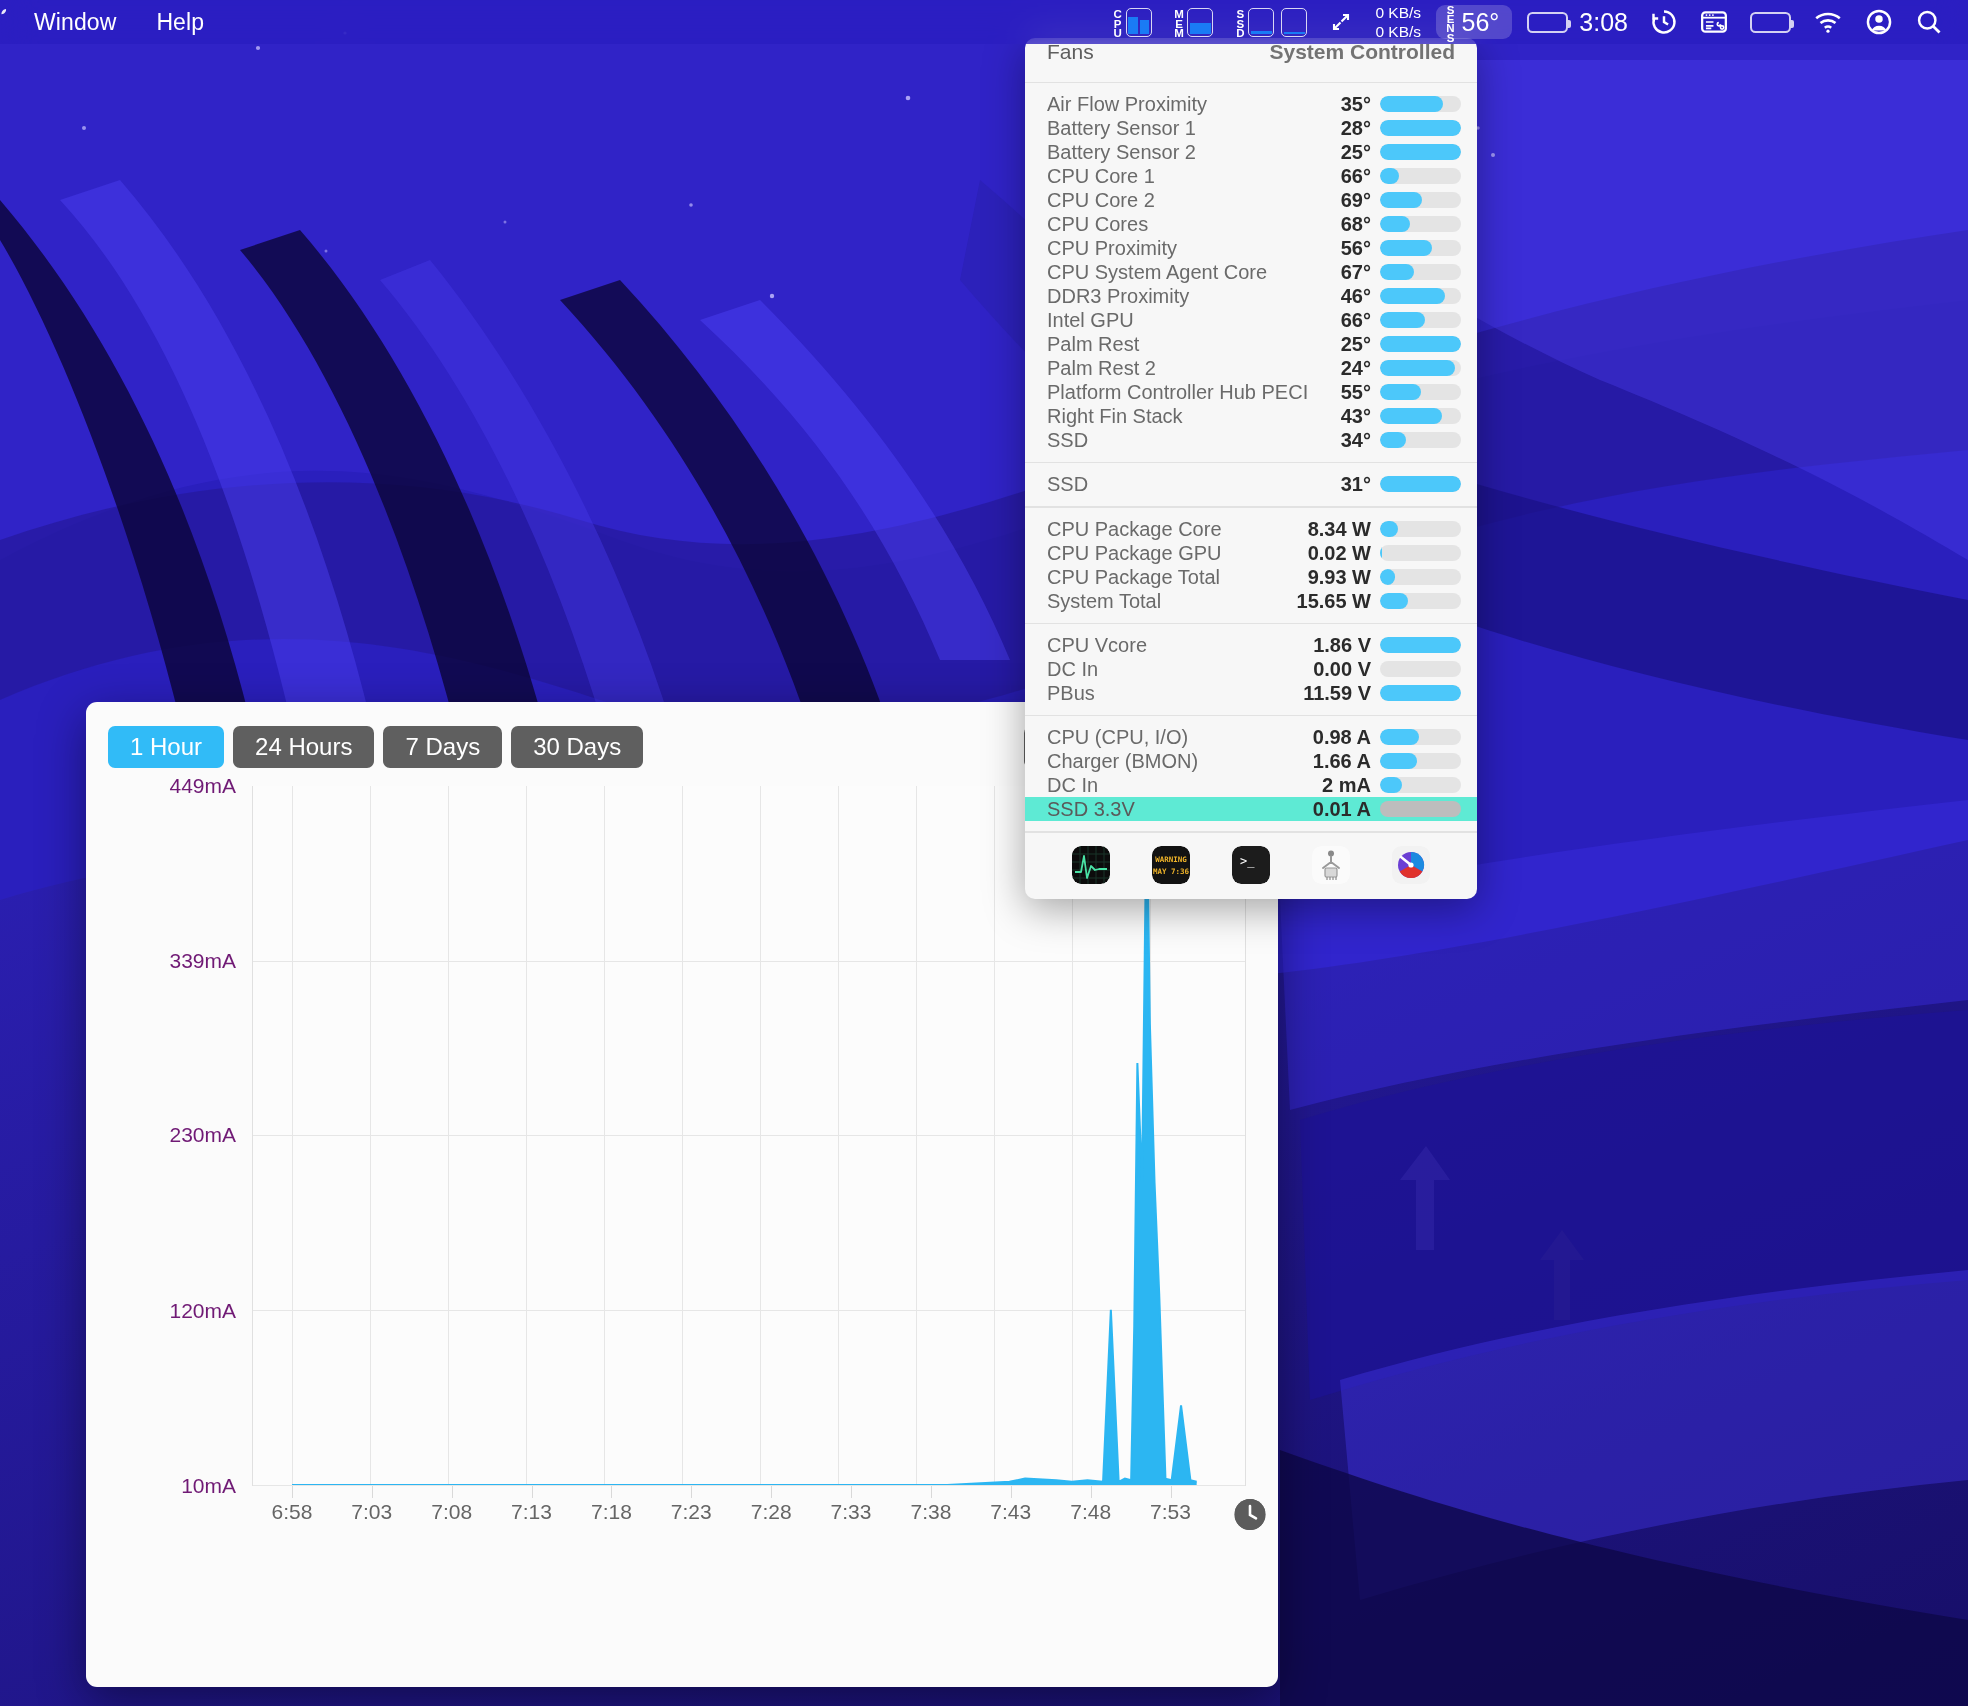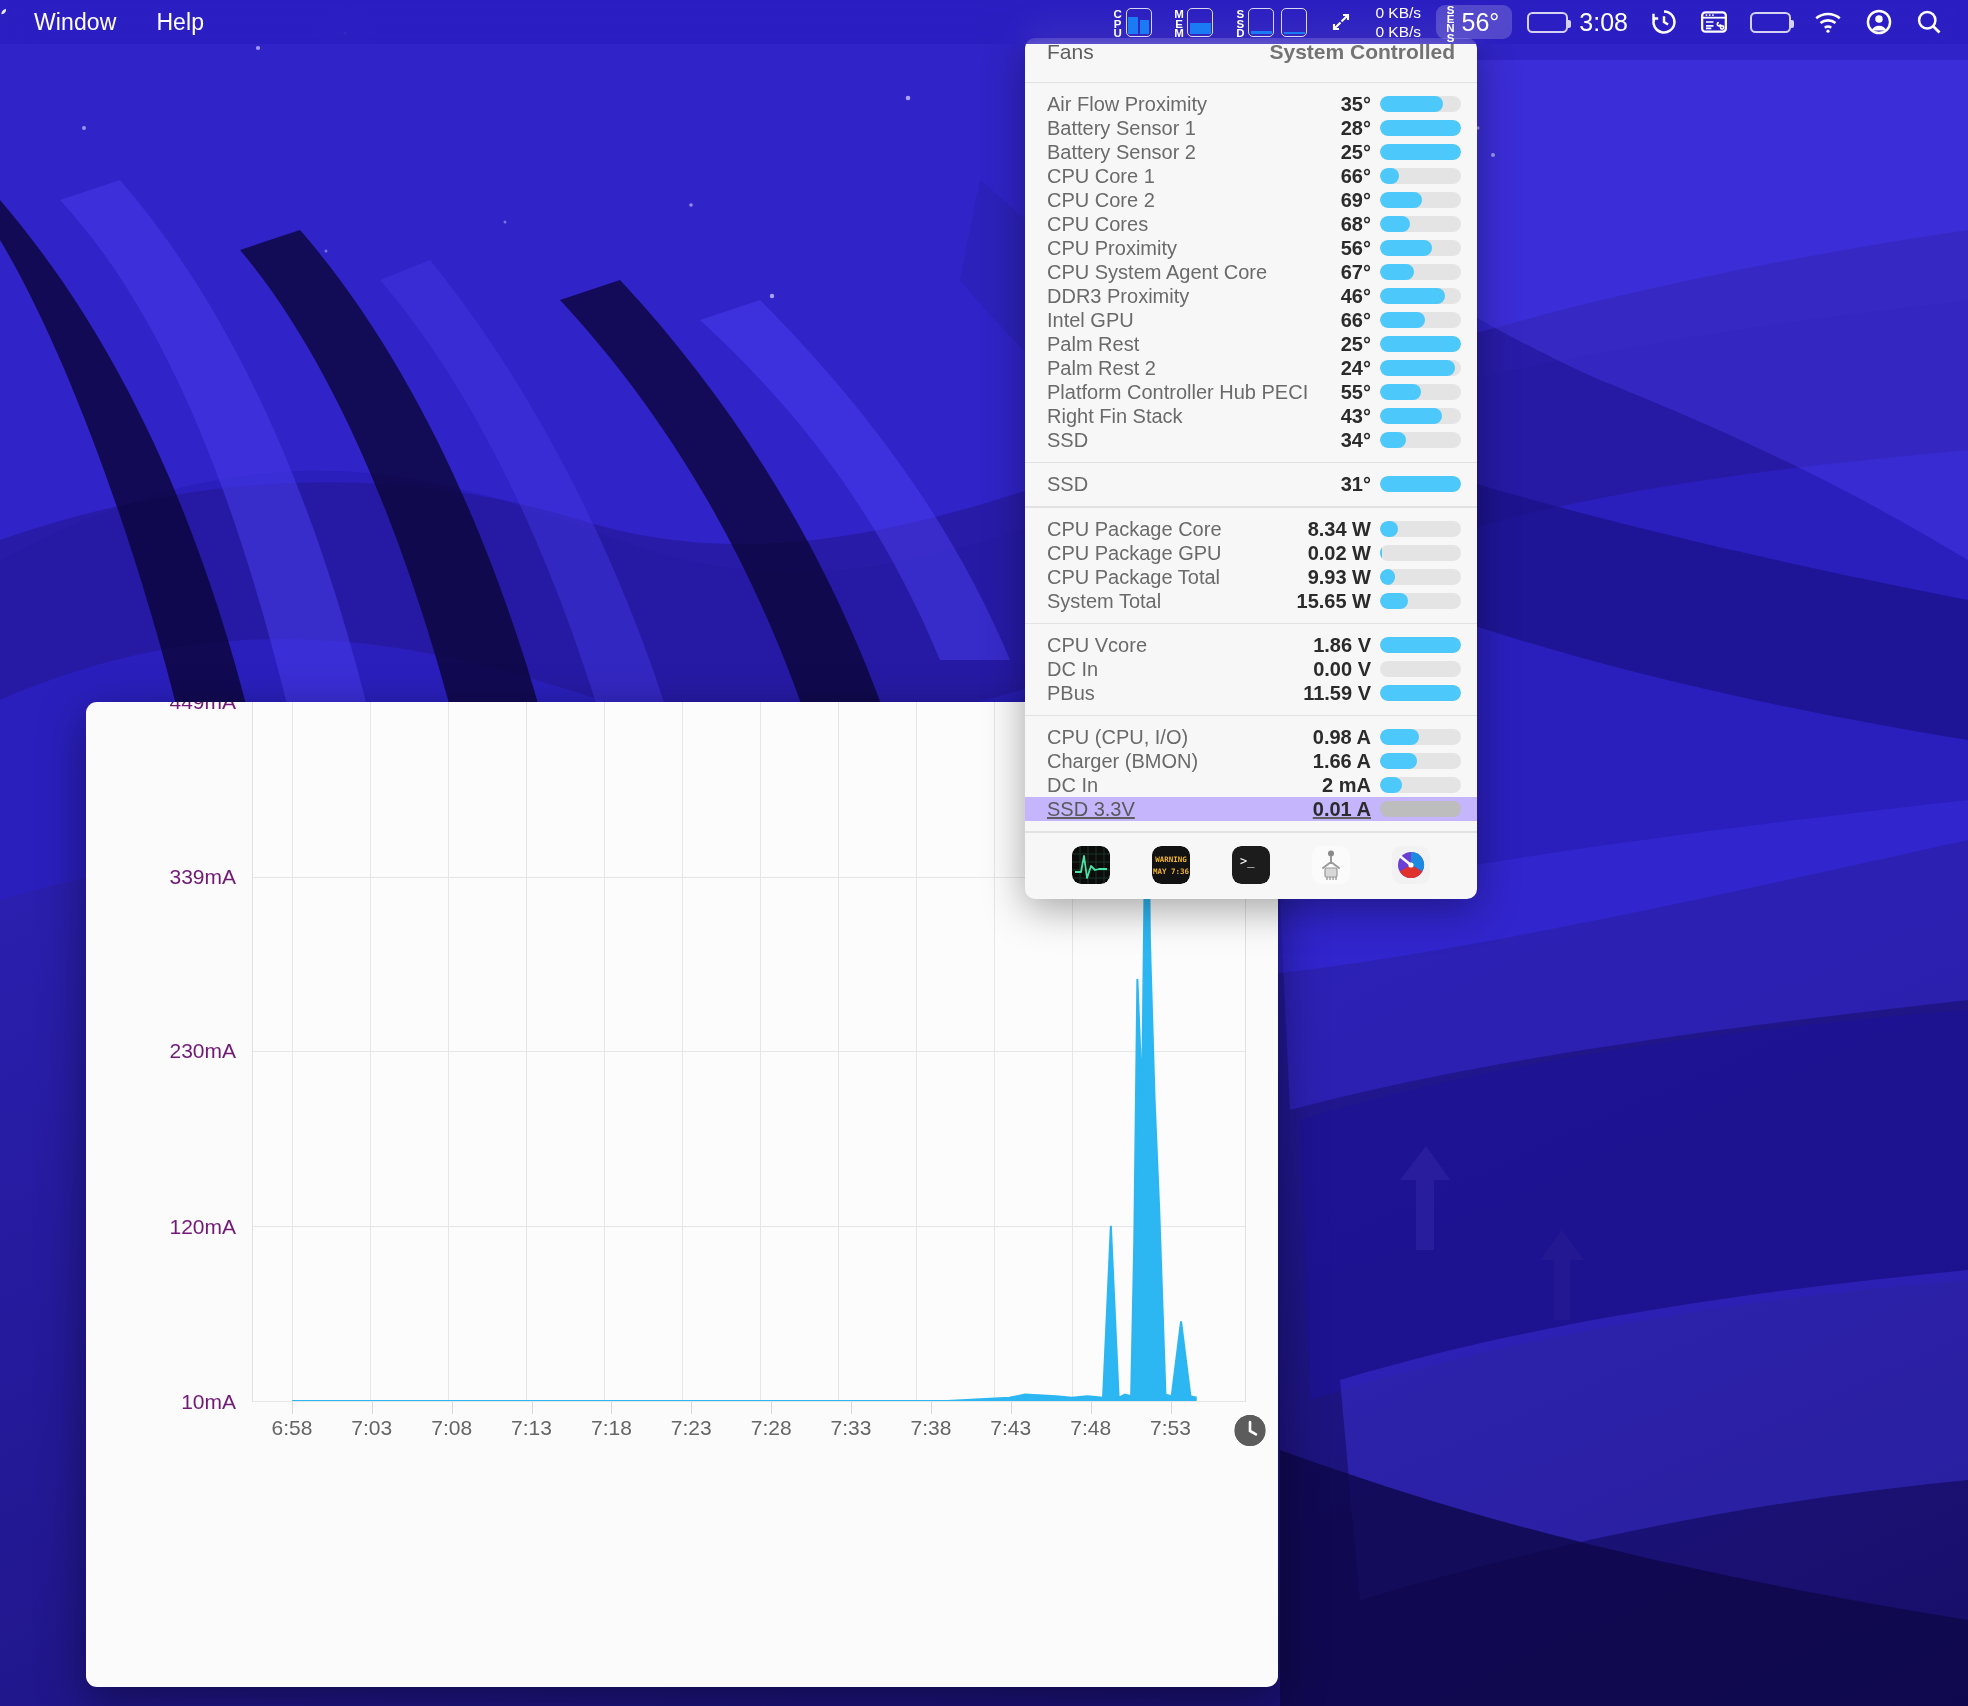--- a/index.html
+++ b/index.html
@@ -94,21 +94,21 @@
   }
   .sp-fanrow .lbl { font-size: 21px; color: #5e5e5e; }
   .sp-fanrow .val { font-size: 21px; color: #737373; font-weight: 700; }
   .sp-div { height: 1px; background: #e2e2e2; }
   .sp-sec { padding: 9px 0 10px; }
 
   .sp-row {
     display: flex; align-items: center;
     padding: 0 16px 0 22px; height: 24px;
   }
-  .sp-row.sel { background: #c4b5fd; text-decoration: underline; }
+  .sp-row.sel { background: #5eead4; }
   .sp-row .name { flex: 1; font-size: 20px; color: #6a6a6a; white-space: nowrap; }
   .sp-row.sel .name { color: #5a5a5a; }
   .sp-row .value {
     font-size: 20px; color: #2b2b2b; font-weight: 700;
     text-align: right; margin-right: 9px; white-space: nowrap;
   }
   .sp-row .bar {
     width: 81px; height: 16px; background: #e4e4e4;
     border-radius: 8px; overflow: hidden; flex: none;
   }
@@ -582,20 +582,27 @@
           <circle cx="19" cy="19" r="13" fill="#6b3fd4"></circle>
           <path d="M19 19 L19 6 A13 13 0 0 1 30.3 25.5 Z" fill="#1b8ae0"></path>
           <path d="M19 19 L30.3 25.5 A13 13 0 0 1 7.7 25.5 Z" fill="#e0322c"></path>
           <path d="M19 19 L9 11" stroke="#ffffff" stroke-width="2.6" stroke-linecap="round"></path>
           <circle cx="19" cy="19" r="2.6" fill="#ffffff"></circle>
         </svg></div>
     </div>
 </div>
 
 <div id="graph-window">
+  <div id="gw-toolbar">
+    <div class="seg-btn active">1 Hour</div>
+    <div class="seg-btn">24 Hours</div>
+    <div class="seg-btn">7 Days</div>
+    <div class="seg-btn">30 Days</div>
+    <div class="hide-btn">Hide This Sensor</div>
+  </div>
 
   <div id="chart-area">
     <div id="ylabels">
         <div class="ylab" style="top: 0%;">449mA</div>
         <div class="ylab" style="top: 25.0569%;">339mA</div>
         <div class="ylab" style="top: 49.8861%;">230mA</div>
         <div class="ylab" style="top: 74.9431%;">120mA</div>
         <div class="ylab" style="top: 100%;">10mA</div>
       </div>
     <div id="plot">

